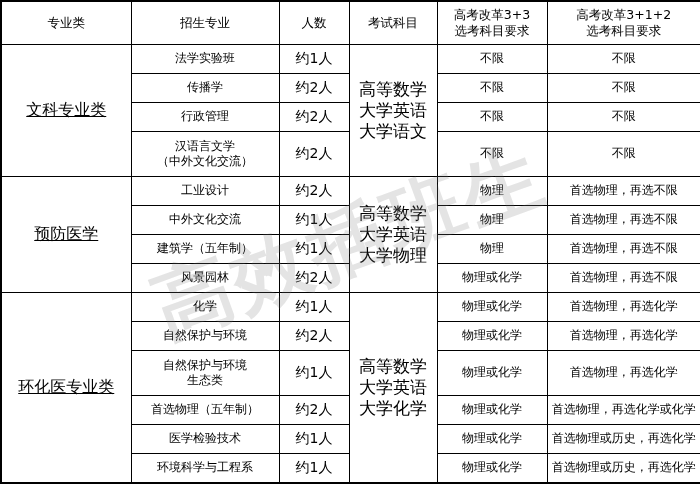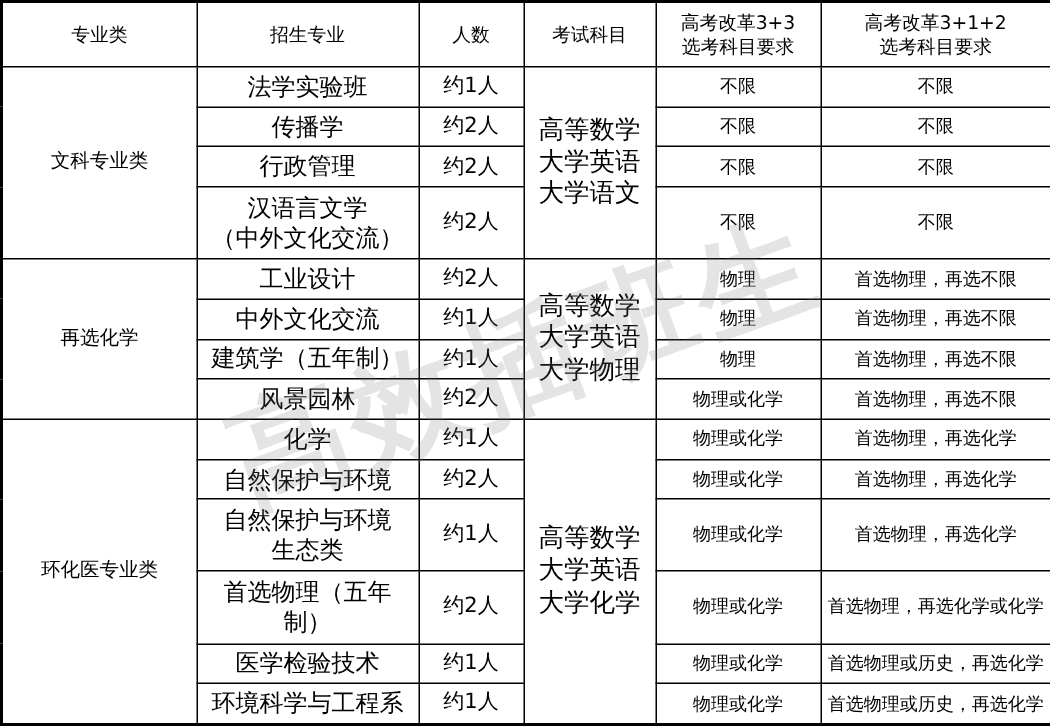--- a/index.html
+++ b/index.html
@@ -41,24 +41,25 @@
     height: 38px;
   }
   .col-a { width: 130px; }
   .col-b { width: 148px; }
   .col-c { width: 70px; }
   .col-d { width: 88px; }
   .col-e { width: 110px; }
   .col-f { width: 154px; }
 
   td.group {
-    font-size: 13px;
+    font-size: 16px;
+    text-decoration: underline;
   }
   td.major {
-    font-size: 16px;
+    font-size: 12px;
   }
   td.count {
     font-size: 14px;
   }
   td.subjects {
     font-size: 17px;
   }
   td.req33 {
     font-size: 12px;
   }
@@ -146,21 +147,21 @@
       </tr>
       <tr>
         <td class="major nowrapline">汉语言文学
 （中外文化交流）</td>
         <td class="count nowrapline">约2人</td>
         <td class="req33 nowrapline">不限</td>
         <td class="req312 nowrapline">不限</td>
       </tr>
 
       <tr class="thick-top">
-        <td class="group nowrapline" rowspan="4">再选化学</td>
+        <td class="group nowrapline" rowspan="4">预防医学</td>
         <td class="major nowrapline">工业设计</td>
         <td class="count nowrapline">约2人</td>
         <td class="subjects nowrapline" rowspan="4">高等数学
 大学英语
 大学物理</td>
         <td class="req33 nowrapline">物理</td>
         <td class="req312 nowrapline">首选物理，再选不限</td>
       </tr>
       <tr>
         <td class="major nowrapline">中外文化交流</td>

